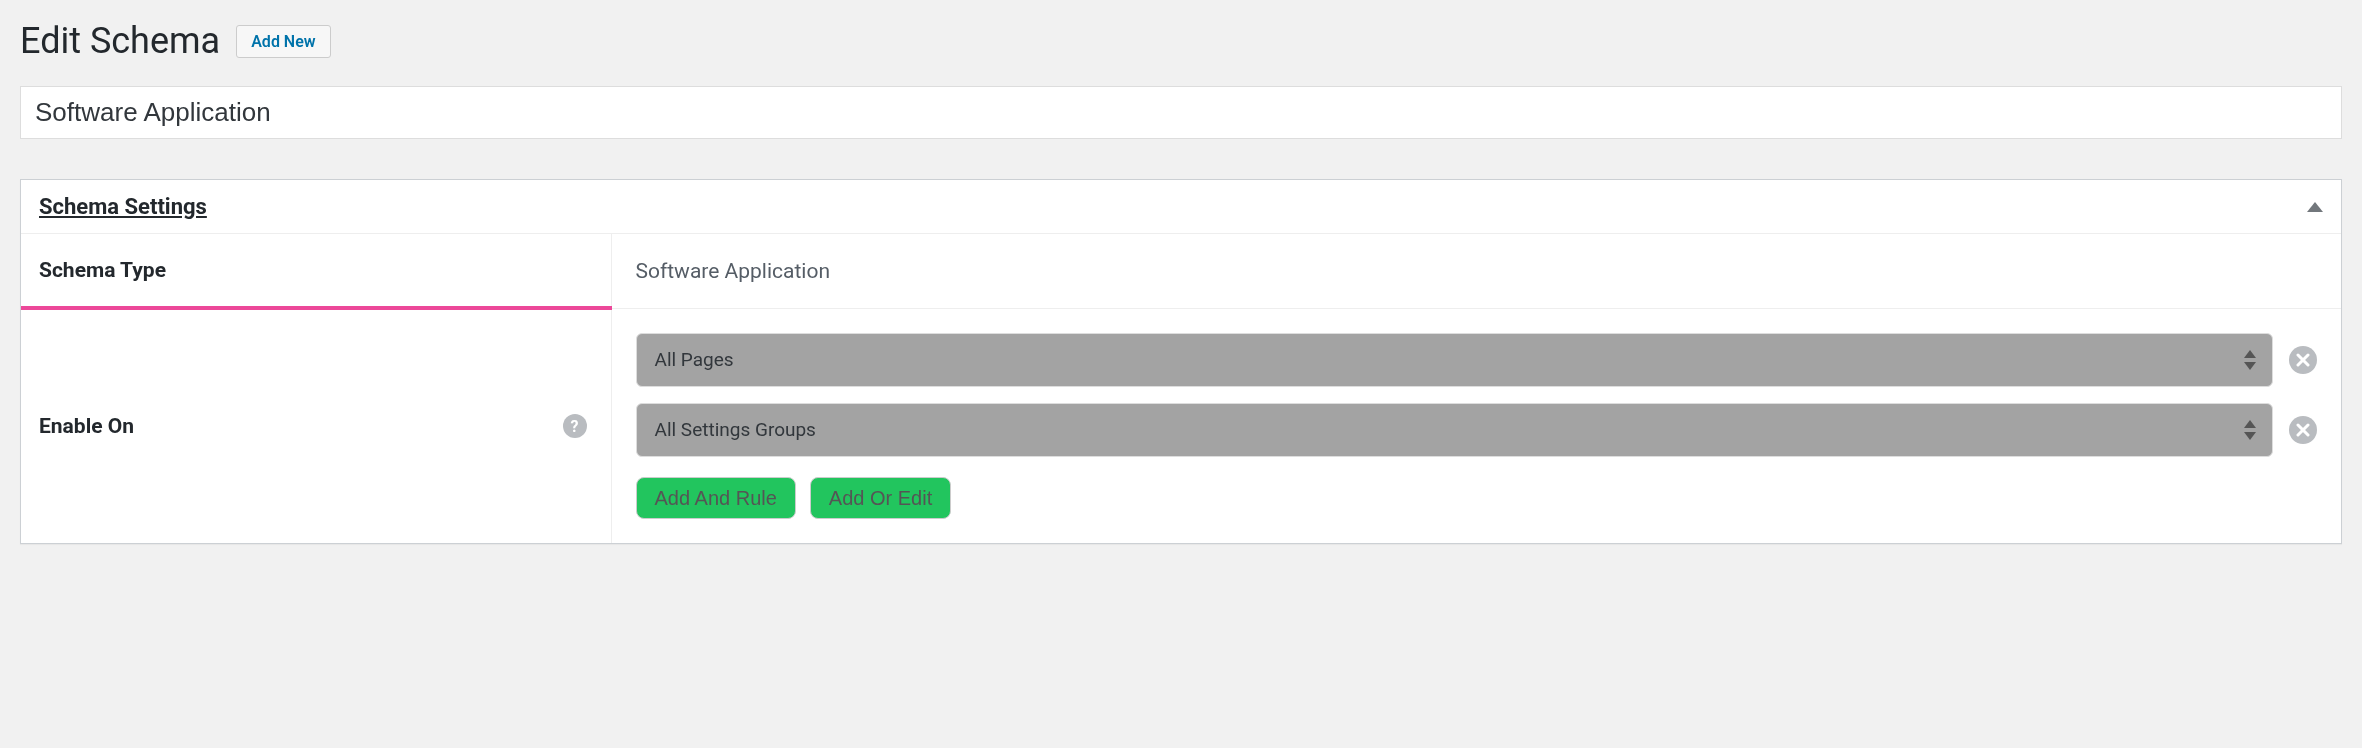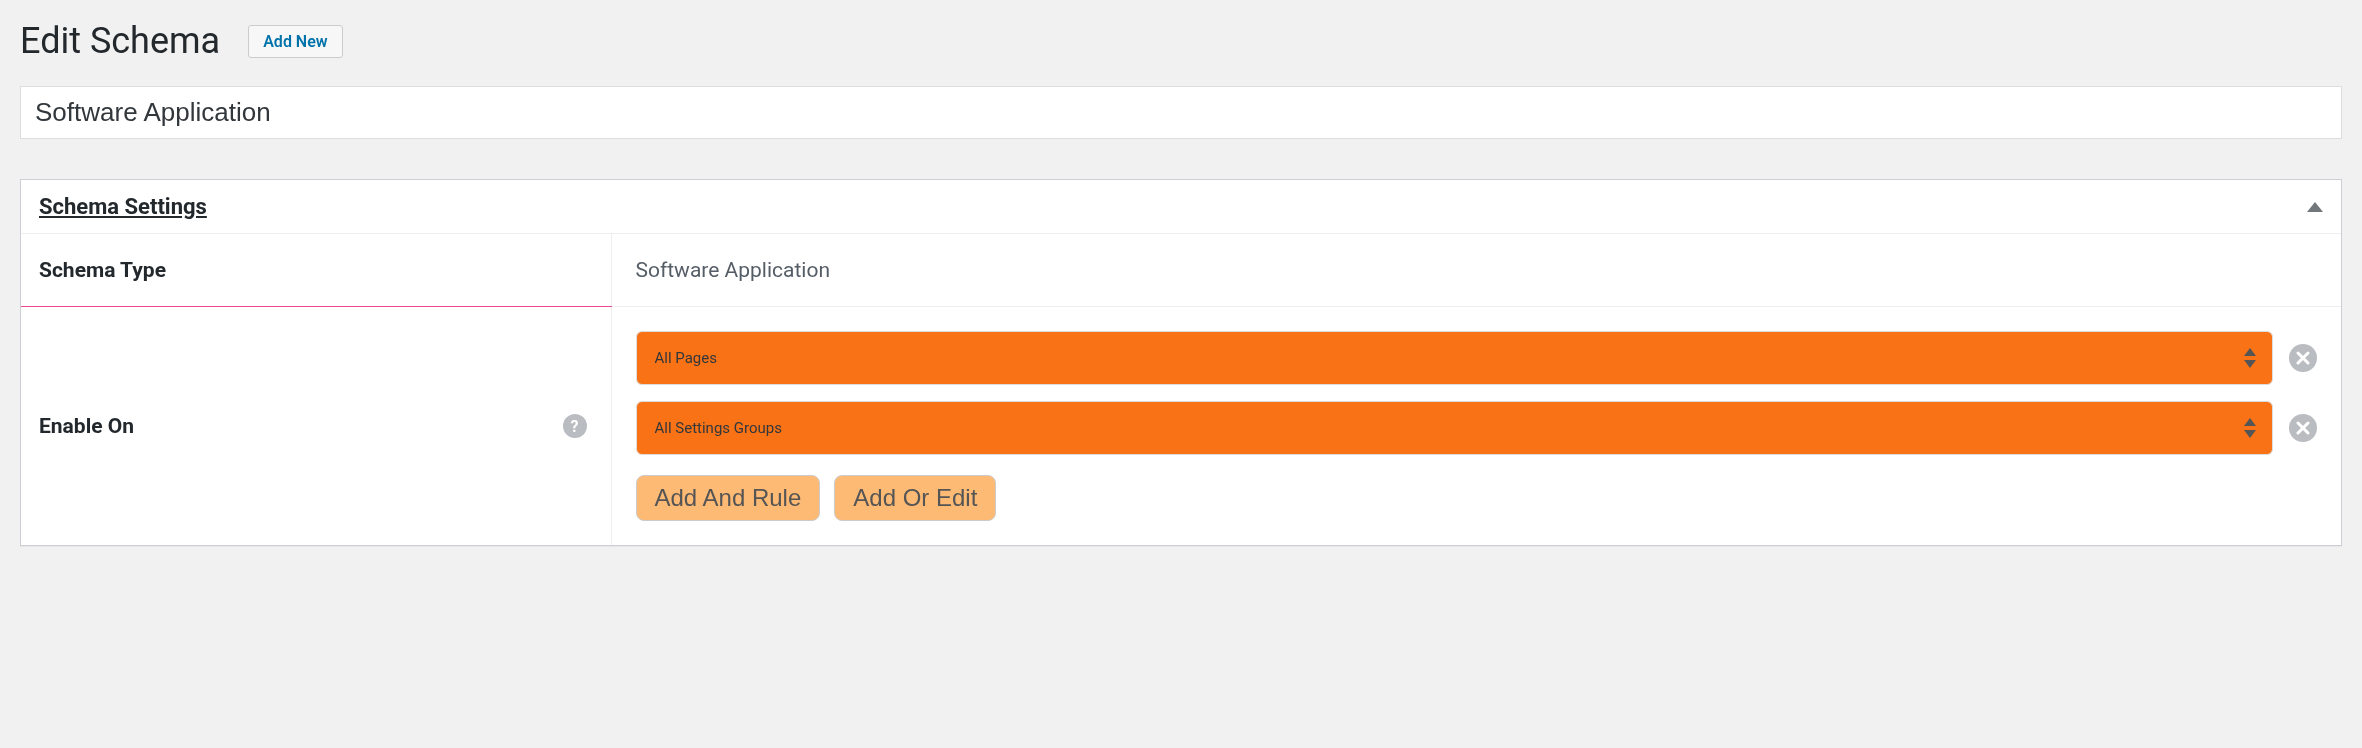--- a/index.html
+++ b/index.html
@@ -13,21 +13,21 @@
   }
 
   .wrap {
     padding: 20px 20px 20px 20px;
     box-sizing: border-box;
   }
 
   .page-header {
     display: flex;
     align-items: center;
-    gap: 28px;
+    gap: 16px;
     margin: 0 0 24px 0;
   }
 
   .page-title {
     font-size: 36px;
     font-weight: 400;
     margin: 0;
     color: #23282d;
   }
 
@@ -93,21 +93,21 @@
   }
 
   table.form-table > tbody > tr > th {
     width: 590px;
     text-align: left;
     vertical-align: middle;
     padding: 24px 18px;
     font-size: 21px;
     font-weight: 700;
     color: #23282d;
-    border-bottom: 1px solid #ec4899;
+    border-bottom: 4px solid #ec4899;
     box-sizing: border-box;
     position: relative;
   }
 
   table.form-table > tbody > tr > td {
     padding: 24px 24px;
     border-bottom: 1px solid #eee;
     border-left: 1px solid #eee;
     color: #555d66;
     font-size: 21px;
@@ -141,26 +141,26 @@
     align-items: center;
     gap: 16px;
     margin-bottom: 16px;
   }
 
   .rule-select {
     flex: 1;
     position: relative;
     border: 1px solid #ddd;
     border-radius: 6px;
-    background: #f97316;
+    background: #a3a3a3;
     height: 52px;
     display: flex;
     align-items: center;
     padding: 0 48px 0 18px;
-    font-size: 15px;
+    font-size: 19px;
     color: #32373c;
     cursor: pointer;
   }
 
   .rule-select .stepper {
     position: absolute;
     right: 10px;
     top: 50%;
     transform: translateY(-50%);
     width: 18px;
@@ -198,23 +198,23 @@
 
   .add-buttons {
     display: flex;
     gap: 14px;
     margin-top: 20px;
   }
 
   .button {
     display: inline-block;
     padding: 10px 18px;
-    font-size: 24px;
+    font-size: 20px;
     color: #555;
-    background: #fdba74;
+    background: #22c55e;
     border: 1px solid #ccc;
     border-radius: 8px;
     cursor: pointer;
     line-height: 1;
   }
 </style>
 </head>
 <body>
 
 <div class="wrap">

